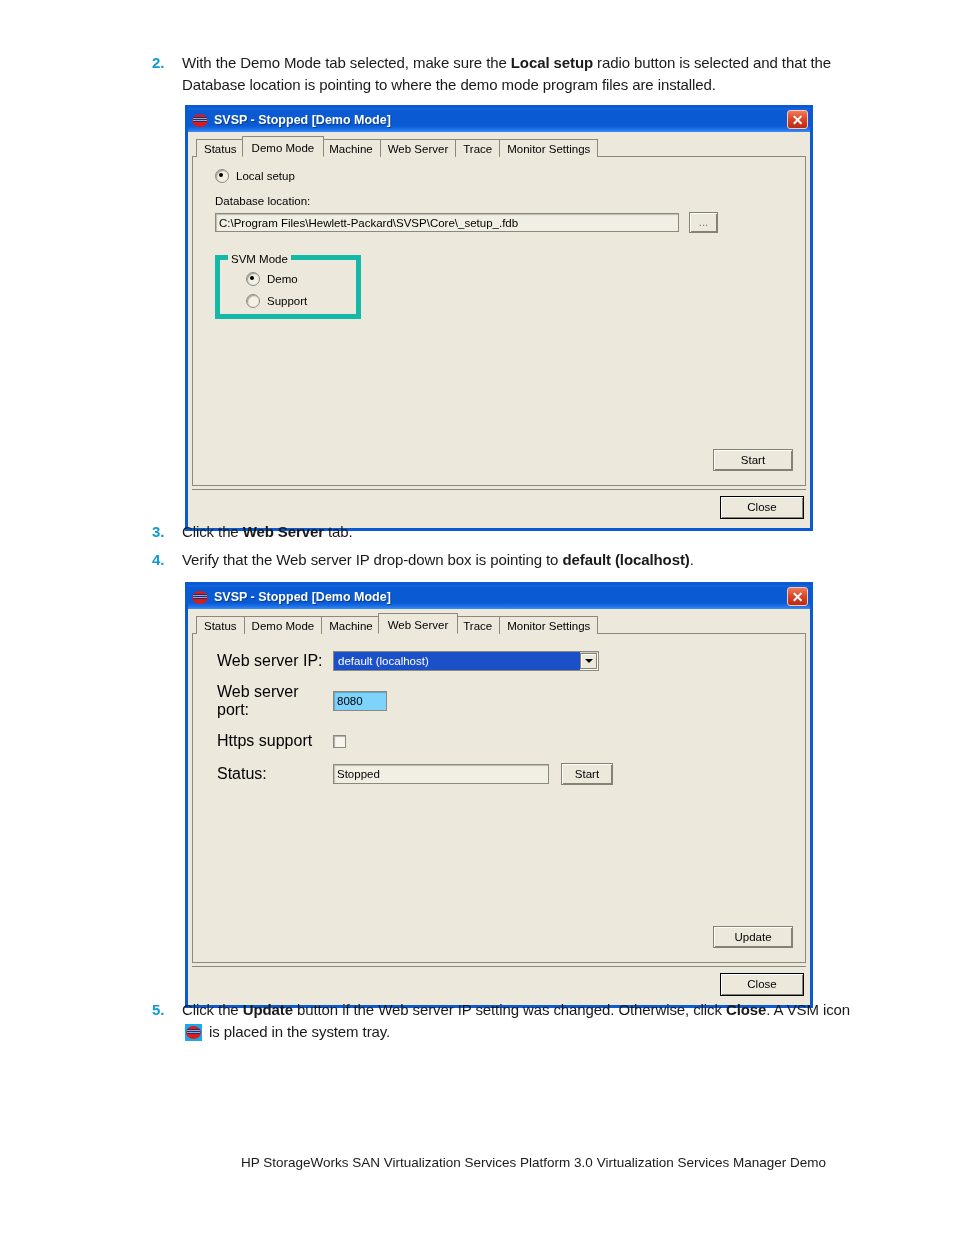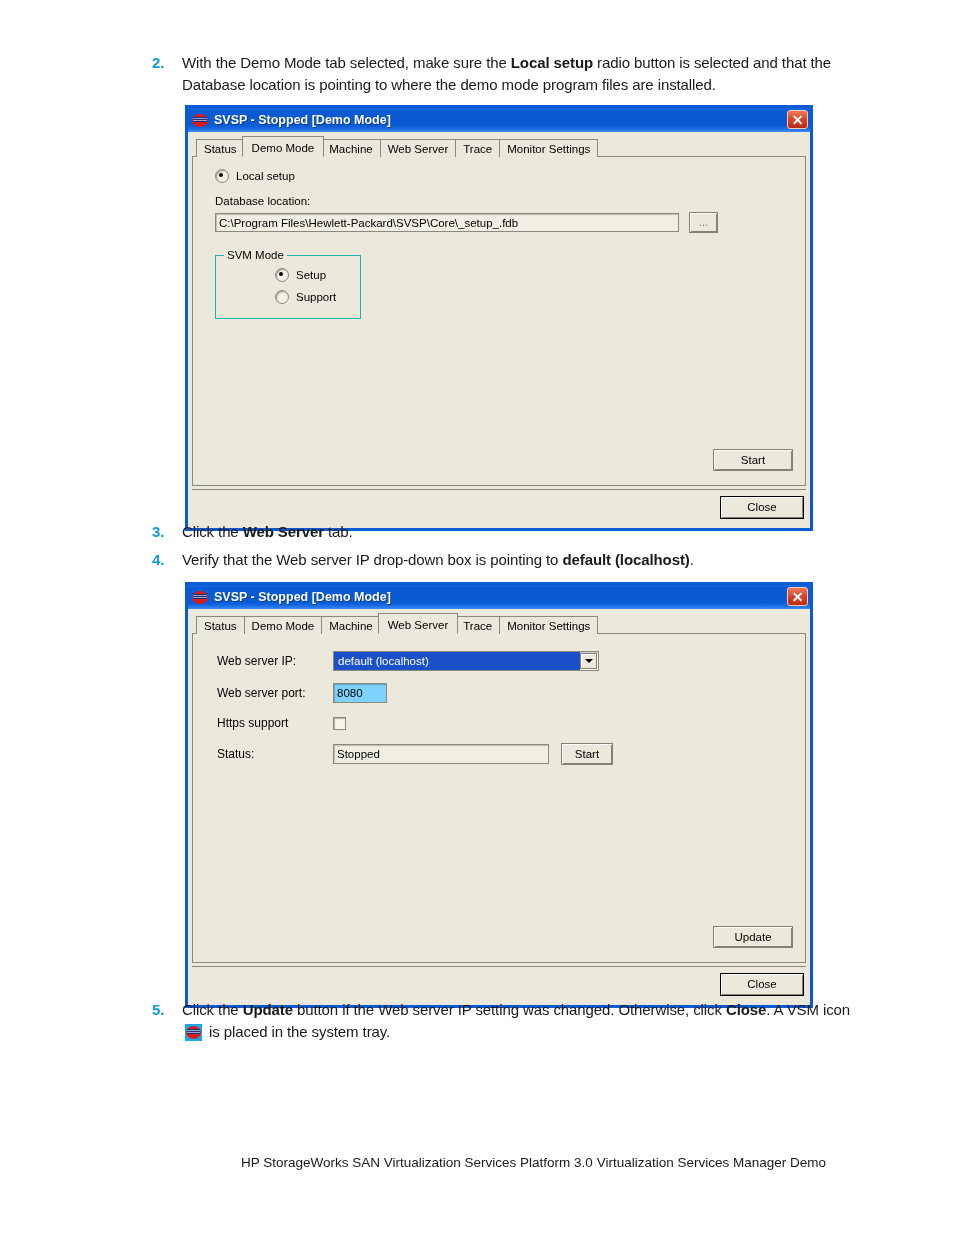--- a/index.html
+++ b/index.html
@@ -260,40 +260,39 @@
     justify-content: center;
     margin: 1px 1px 1px 0;
   }
   .caret-down {
     width: 0; height: 0;
     border-left: 4px solid transparent;
     border-right: 4px solid transparent;
     border-top: 4px solid #000000;
   }
   .groupbox {
-    border: 1px solid #14b8a6;
-    position: relative;
-    box-sizing: border-box;
-    padding-left: 33px;
+    border: 5px solid #14b8a6;
+    position: relative;
+    box-sizing: border-box;
   }
   .groupbox > .gb-title {
     position: absolute;
     top: -7px; left: 8px;
     background: #ECE9DC;
     padding: 0 3px;
     font-size: 11.5px;
     color: #000;
   }
 
   .form-row {
     display: flex;
     align-items: center;
   }
   .form-row .lbl {
-    font-size: 12px;
+    font-size: 16px;
     color: #000;
   }
 
   
   .tray-icon {
     display: inline-block;
     width: 17px; height: 17px;
     background: #19A8E8;
     position: relative;
     vertical-align: -4px;
@@ -369,21 +368,21 @@
 
       <div class="form-row" style="margin-left:12px;">
         <div class="w-textfield" style="width:464px; height:19px; line-height:15px;">C:\Program Files\Hewlett-Packard\SVSP\Core\_setup_.fdb</div>
         <div class="w-btn thin" style="width:29px; height:21px; margin-left:10px; line-height:13px; padding:3px 0; color:#7d7b6d;">...</div>
       </div>
 
       <div class="groupbox" style="margin:22px 0 0 12px; width:146px; height:64px; padding-top:12px;">
         <span class="gb-title">SVM Mode</span>
         <div class="w-radio" style="margin-left:26px; margin-bottom:8px;">
           <span class="radio-dot on"></span>
-          <span class="w-label">Setup</span>
+          <span class="w-label">Demo</span>
         </div>
         <div class="w-radio" style="margin-left:26px; margin-bottom:0;">
           <span class="radio-dot"></span>
           <span class="w-label">Support</span>
         </div>
       </div>
 
       <div class="w-btn thin" style="position:absolute; right:12px; bottom:14px; width:80px; height:22px; line-height:14px;">Start</div>
     </div>
 

